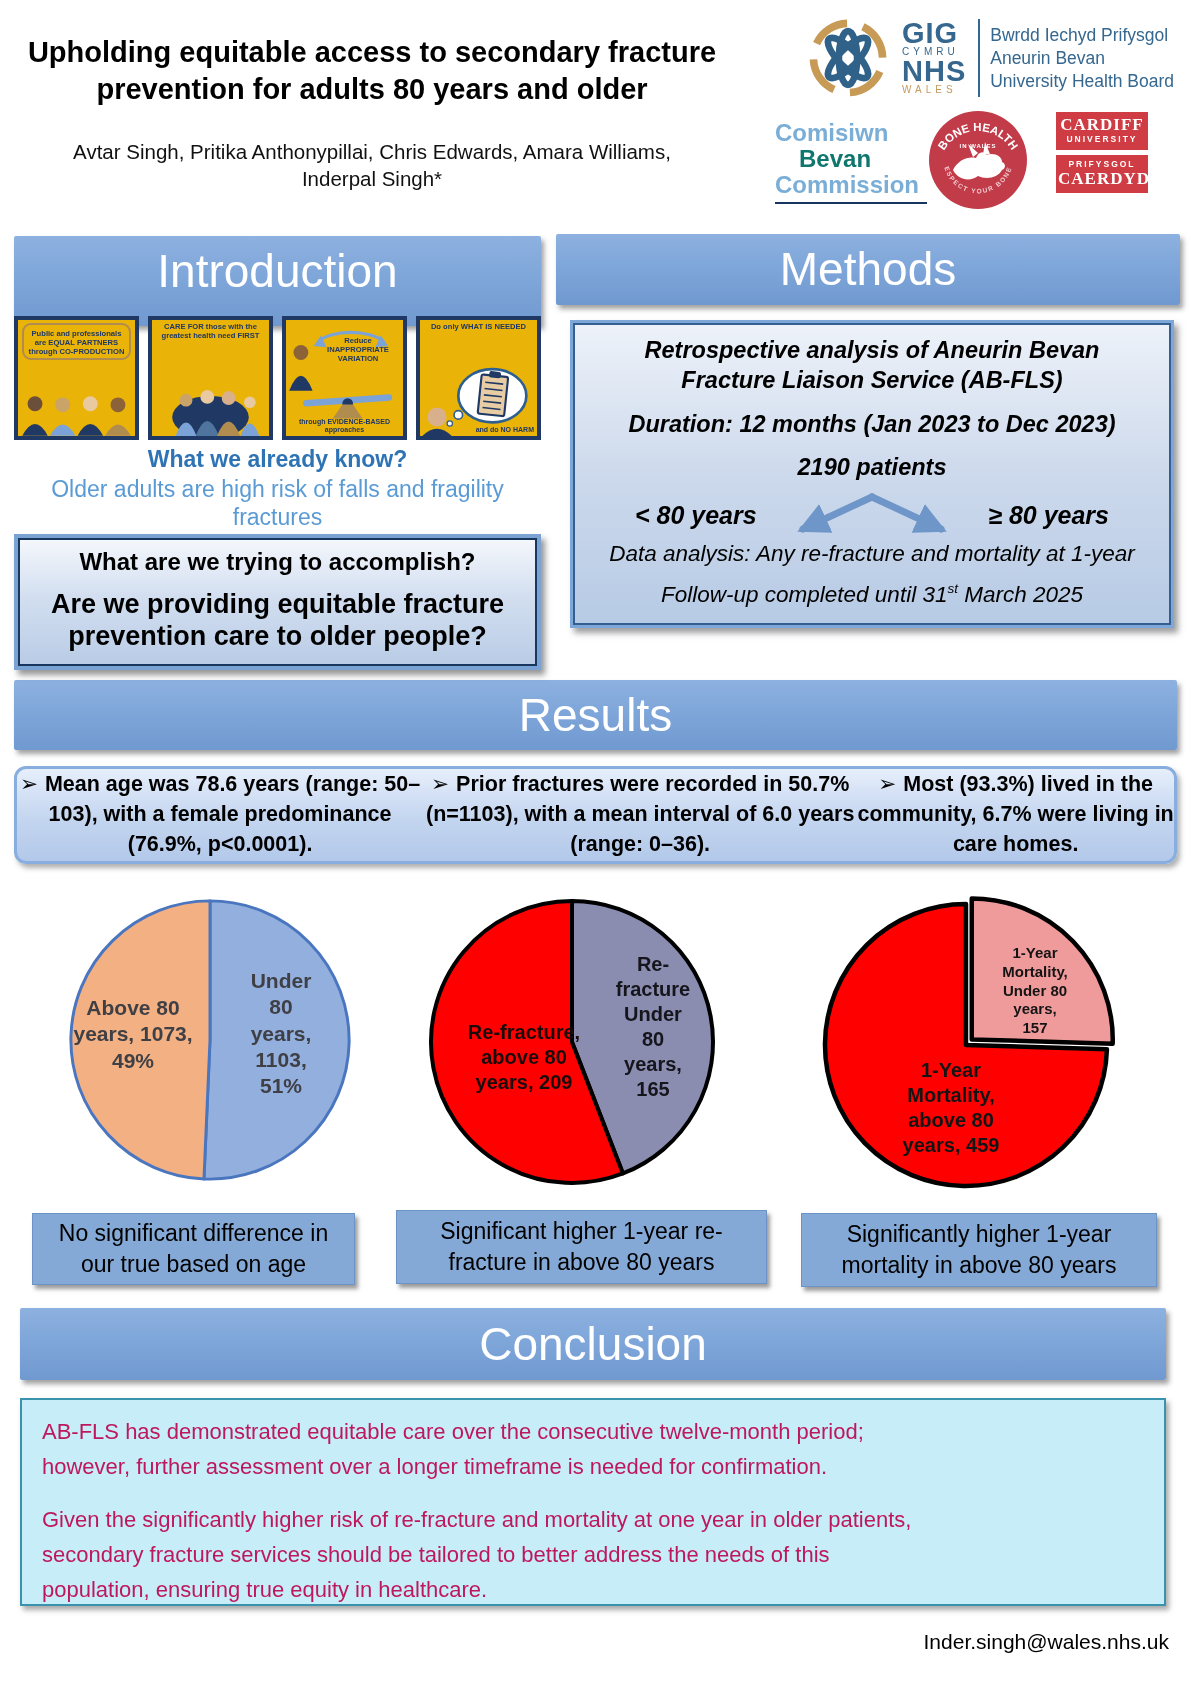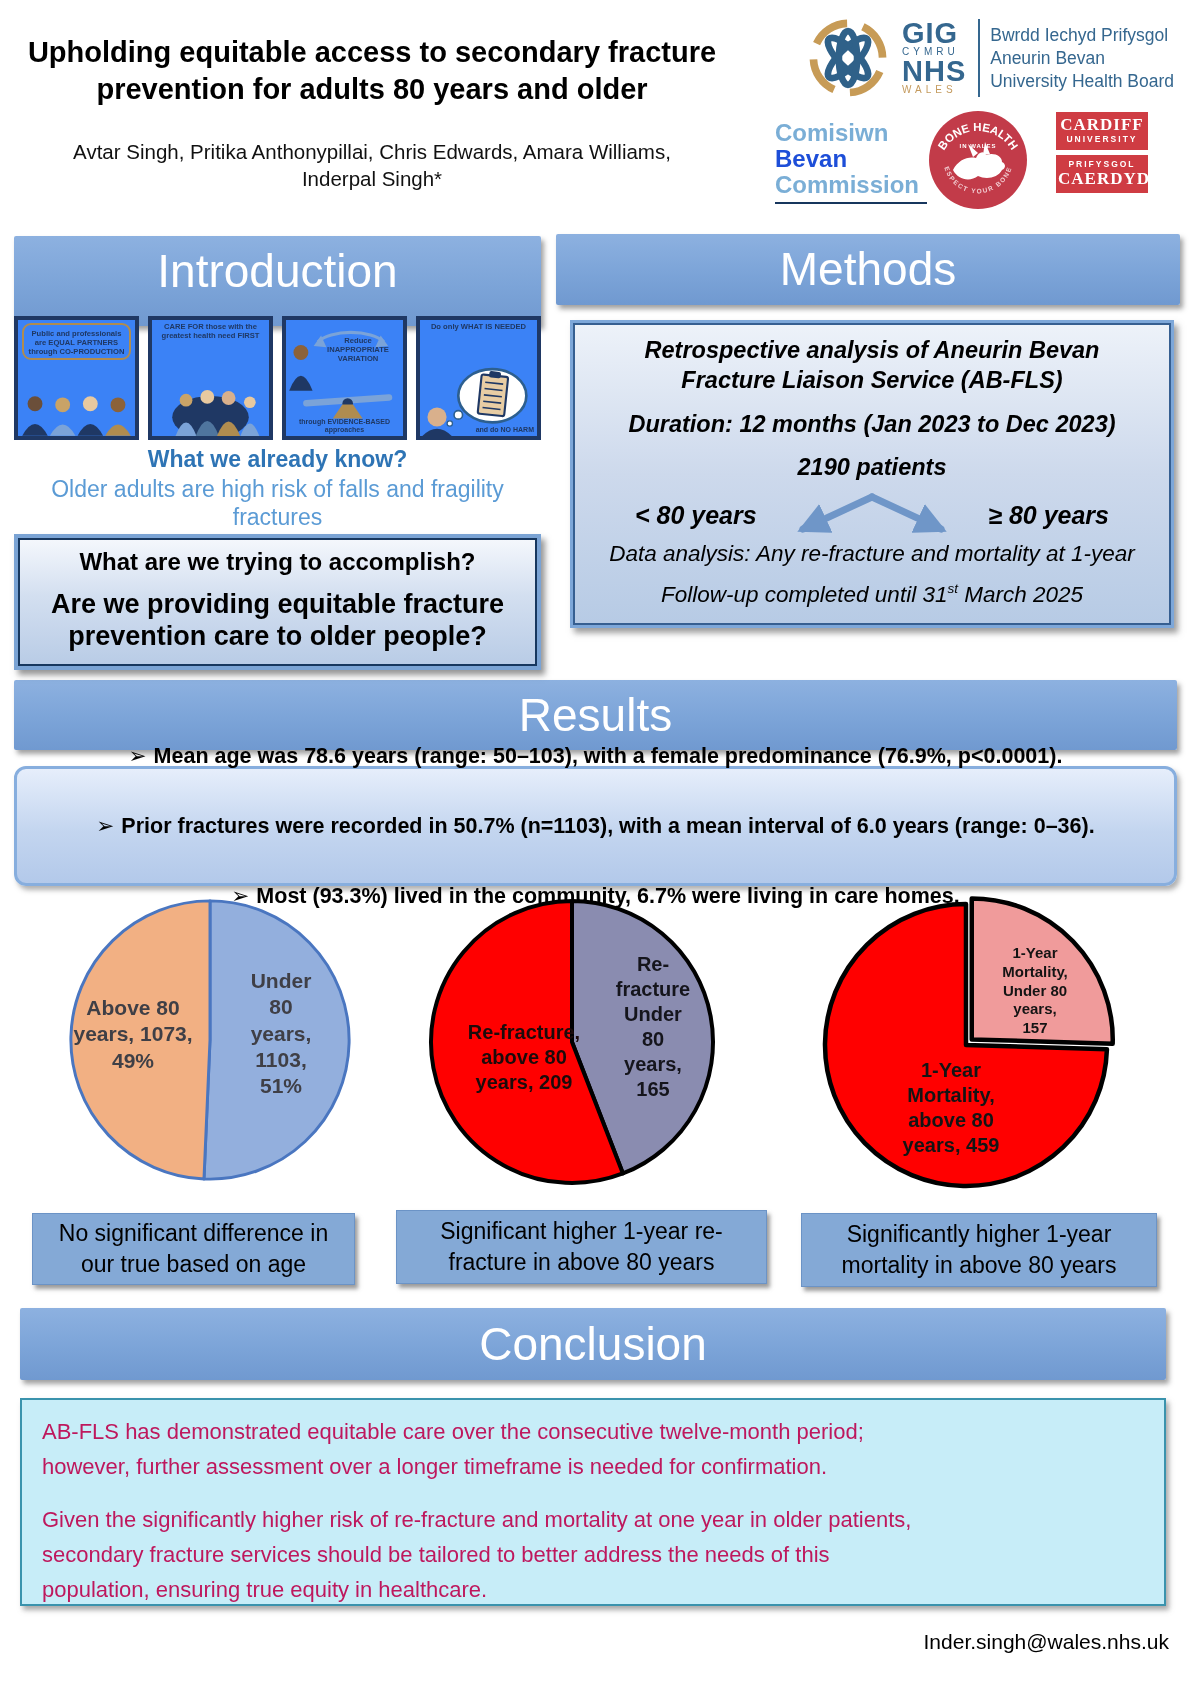--- a/index.html
+++ b/index.html
@@ -17,21 +17,21 @@
   .knot{width:96px;height:96px;flex:0 0 auto;}
   .gigcol{margin-left:6px;text-align:left;color:#35678f;}
   .gig{font-size:29px;font-weight:bold;line-height:26px;letter-spacing:1px;}
   .cymru{font-size:10px;font-weight:normal;letter-spacing:4px;line-height:12px;}
   .wales{color:#c49a5d;}
   .nhsdiv{width:2px;height:78px;background:#35678f;margin:0 10px 0 12px;}
   .board{font-size:17.5px;line-height:23px;color:#35678f;}
 
   .bevan{position:absolute;left:775px;top:120px;width:160px;font-weight:bold;line-height:26px;}
   .bv1{font-size:24px;color:#7aaed6;}
-  .bv2{font-size:24px;color:#1d4ed8;}
+  .bv2{font-size:24px;color:#0f766e;margin-left:24px;}
   .bvline{height:2px;background:#17365d;width:152px;margin-top:4px;}
 
   .bone{position:absolute;left:928px;top:110px;width:100px;height:100px;}
   .bhtop{font-family:"Liberation Sans",sans-serif;font-weight:bold;font-size:11.5px;fill:#ffffff;}
   .bhin{font-family:"Liberation Sans",sans-serif;font-weight:bold;font-size:6px;fill:#ffffff;letter-spacing:1px;}
   .bhbot{font-family:"Liberation Sans",sans-serif;font-weight:bold;font-size:6.5px;fill:#f2cdd2;letter-spacing:1.5px;}
 
   .cardiff{position:absolute;left:1056px;top:112px;width:92px;}
   .cblock{background:#cf3c43;color:#fff;text-align:center;padding:4px 2px 5px 2px;margin-bottom:5px;}
   .cbig{font-family:"Liberation Serif","DejaVu Serif",serif;font-weight:bold;font-size:17px;line-height:18px;letter-spacing:1px;}
@@ -41,21 +41,21 @@
   .banner{position:absolute;background:linear-gradient(180deg,#8db1e0 0%,#7ca4d8 55%,#7099d0 100%);
           color:#fff;text-align:center;font-size:46px;border-radius:2px;
           box-shadow:3px 4px 5px rgba(110,110,110,0.65);}
   .b-intro{left:14px;top:236px;width:527px;height:90px;line-height:70px;}
   .b-methods{left:556px;top:234px;width:624px;height:71px;line-height:71px;}
   .b-results{left:14px;top:680px;width:1163px;height:70px;line-height:70px;}
   .b-conclusion{left:20px;top:1308px;width:1146px;height:72px;line-height:72px;}
 
   
   .intro-panels{position:absolute;left:14px;top:316px;width:527px;height:124px;display:flex;gap:9px;}
-  .ipanel{flex:1;border:4px solid #1f3864;background:#3b82f6;position:relative;overflow:hidden;}
+  .ipanel{flex:1;border:4px solid #1f3864;background:#eab308;position:relative;overflow:hidden;}
   .pcap{font-size:7.6px;font-weight:bold;color:#1f3864;text-align:center;padding:2px 2px 0 2px;line-height:9px;}
   .bubble{border:2px solid #b08c4f;border-radius:9px;margin:3px 4px 0 4px;padding:2px 1px;}
   .pcap2{position:absolute;bottom:2px;right:3px;font-size:7px;font-weight:bold;color:#1f3864;text-align:right;line-height:8px;}
   .pcap2l{position:absolute;bottom:2px;left:0;right:0;font-size:7px;font-weight:bold;color:#1f3864;text-align:center;line-height:8px;}
   .pplsvg{position:absolute;bottom:0;left:0;width:100%;}
 
   
   .know-h{position:absolute;left:14px;top:446px;width:527px;text-align:center;
           font-size:23px;font-weight:bold;color:#2e74b5;}
   .know-t{position:absolute;left:14px;top:475px;width:527px;text-align:center;
@@ -78,25 +78,25 @@
   .m1{font-size:23.5px;font-weight:bold;line-height:30px;}
   .m2{font-size:23.5px;font-weight:bold;margin-top:16px;}
   .m3{font-size:23.5px;font-weight:bold;margin-top:16px;}
   .mgroups{display:flex;align-items:flex-start;justify-content:space-between;padding:6px 60px 0 60px;}
   .mg{font-size:25px;font-weight:bold;padding-top:14px;}
   .m4{font-size:22.5px;margin-top:2px;}
   .m5{font-size:22.5px;margin-top:14px;}
   sup{font-size:60%;}
 
   
-  .rbox{position:absolute;left:14px;top:766px;width:1163px;height:120px;box-sizing:border-box;
+  .rbox{position:absolute;left:14px;top:766px;width:1163px;height:98px;box-sizing:border-box;
         border:3px solid #87aede;border-radius:12px;
         background:linear-gradient(180deg,#e6eefb 0%,#c3d5ef 55%,#b3c9ea 100%);
         box-shadow:3px 4px 5px rgba(100,100,100,0.5);
-        display:flex;flex-direction:column;justify-content:center;gap:40px;}
+        display:flex;flex-direction:row;justify-content:center;}
   .bullet{text-align:center;font-size:21.5px;font-weight:bold;line-height:30px;color:#000;}
   .bmark{margin-right:7px;}
 
   
   .pie{position:absolute;}
   .pie svg{position:absolute;left:0;top:0;width:100%;height:100%;overflow:visible;}
   .pie-label{position:absolute;transform:translate(-50%,-50%);text-align:center;
              font-weight:bold;line-height:1.25;white-space:pre-line;}
 
   .capbox{position:absolute;background:#84a9d6;border:1px solid #6b93c6;

